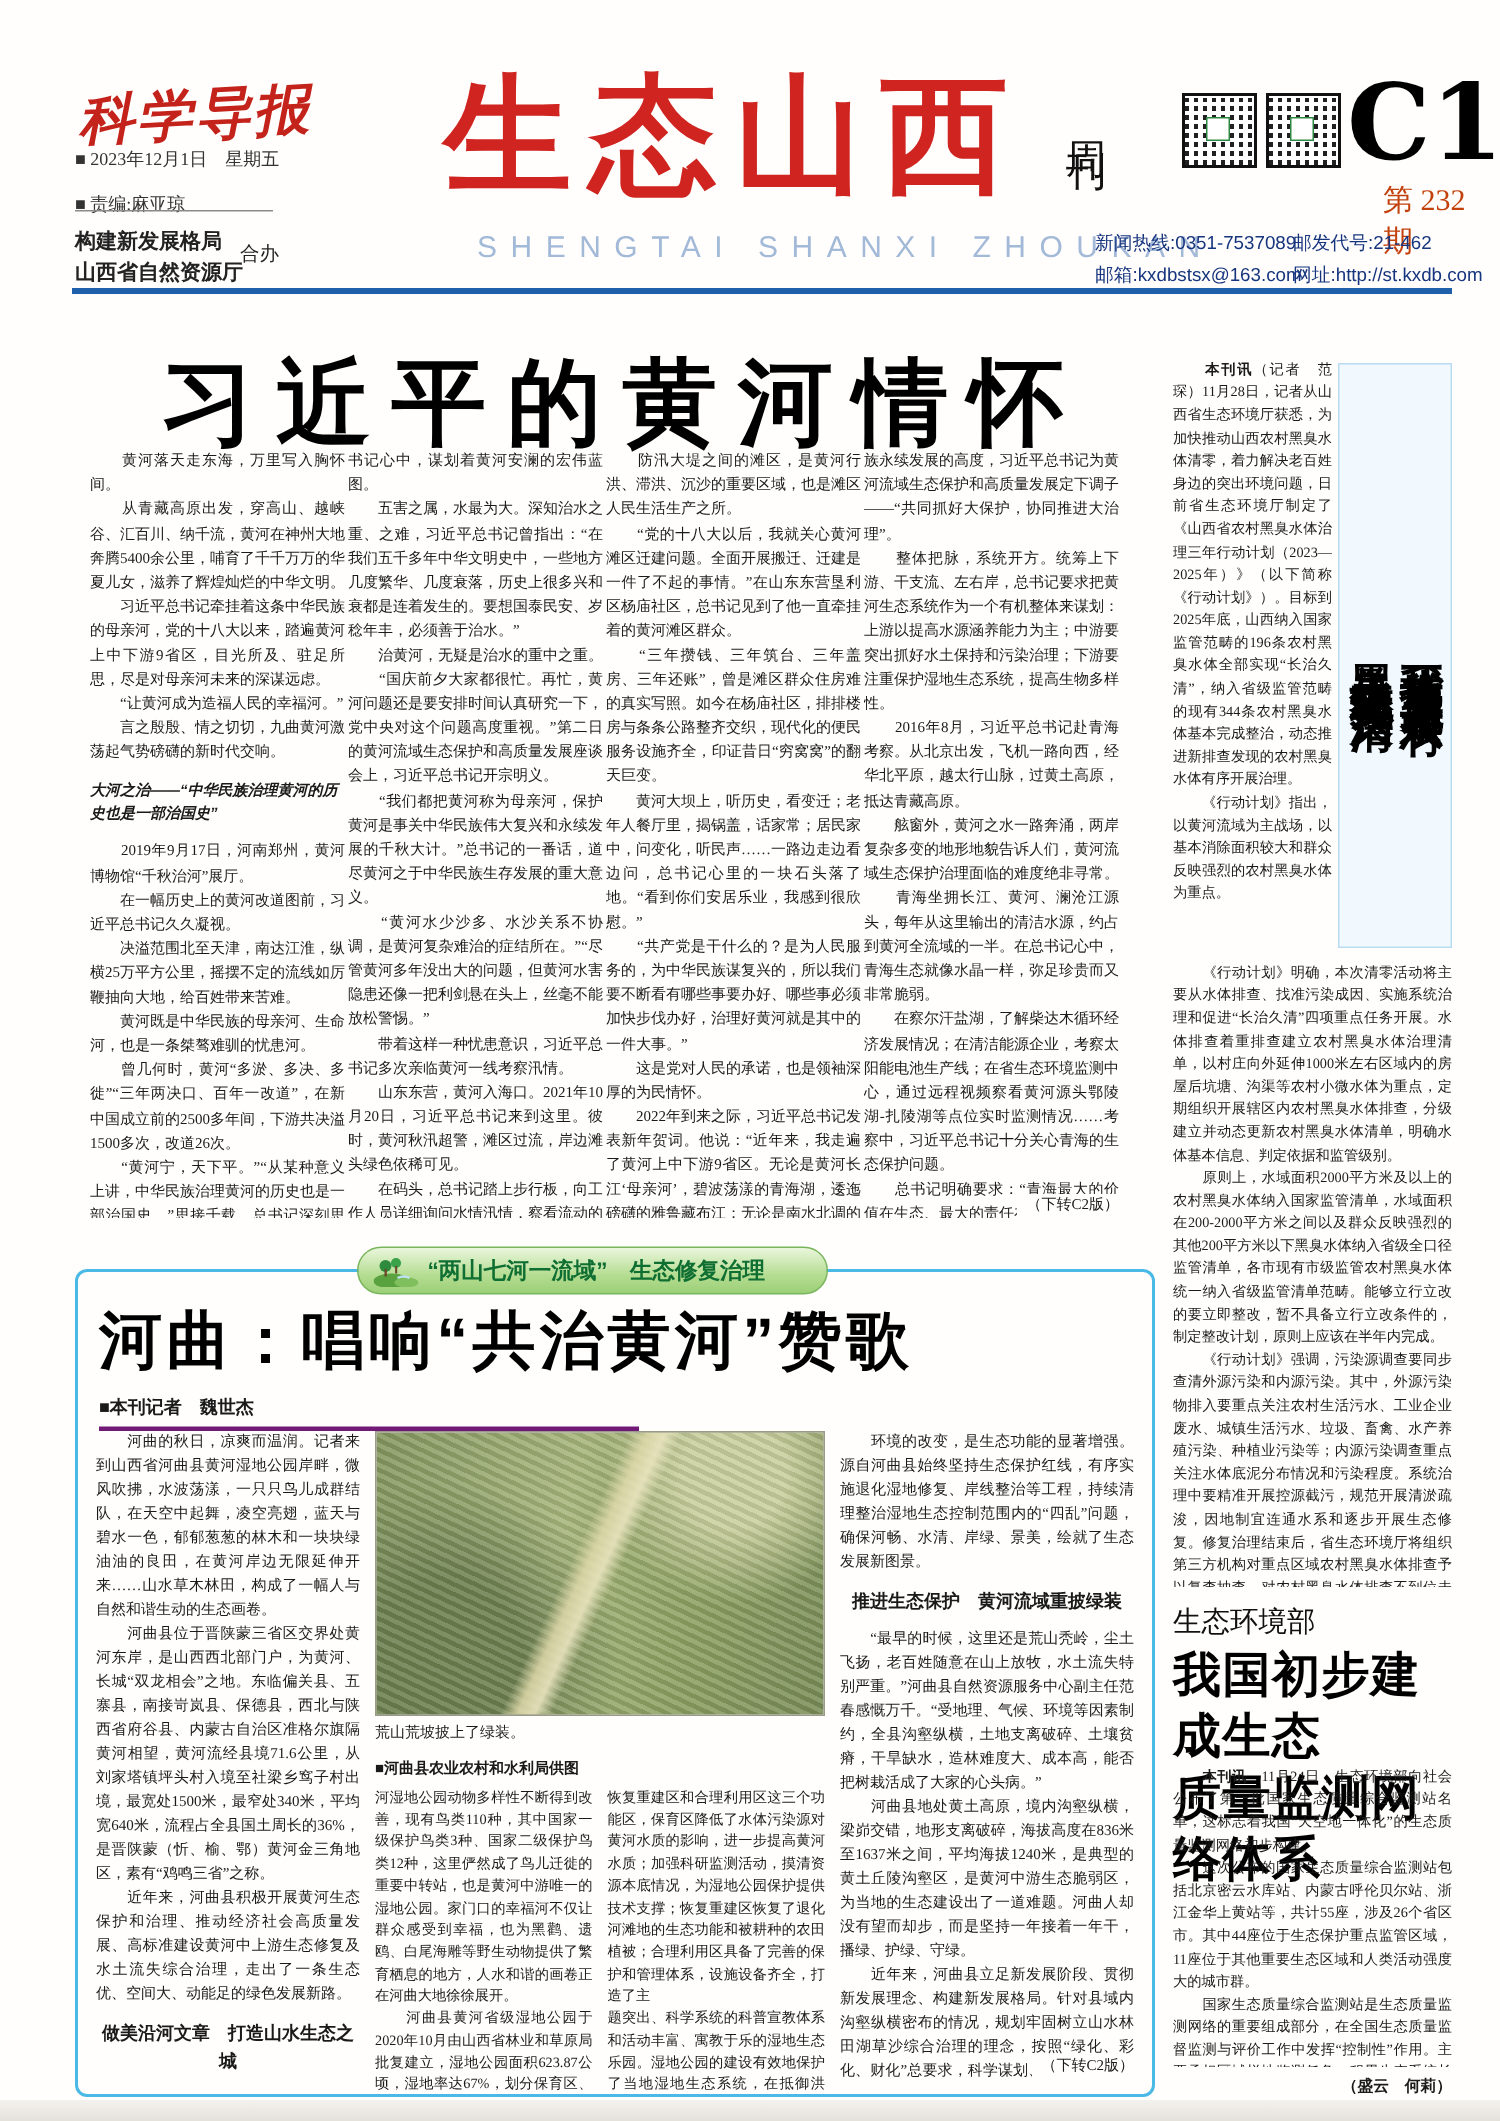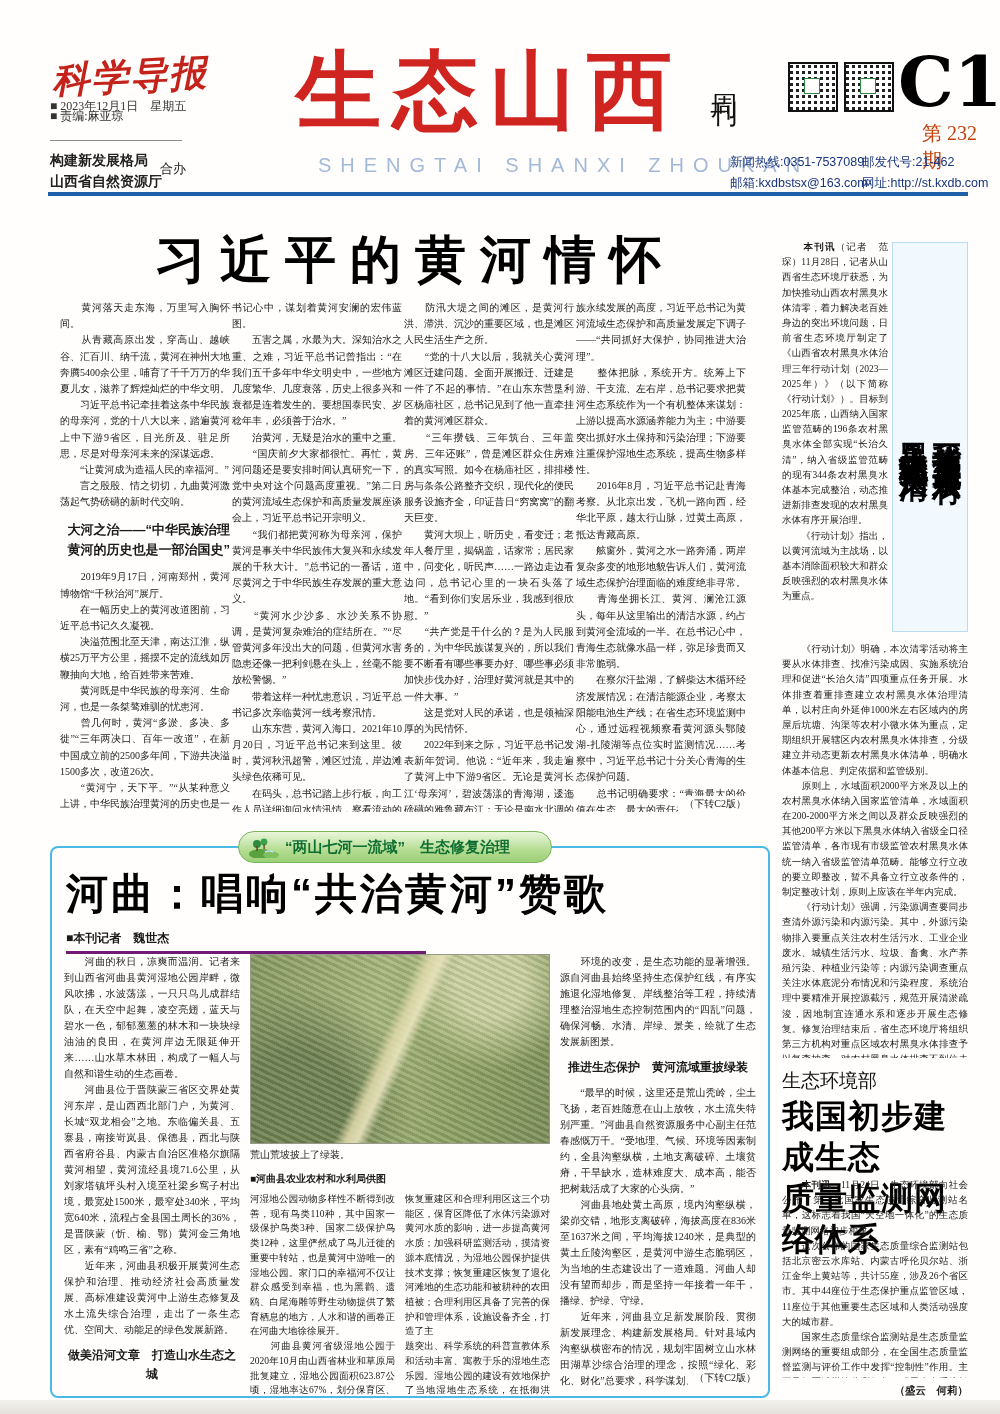--- a/index.html
+++ b/index.html
@@ -22,27 +22,27 @@
       repeating-linear-gradient(0deg,#111 0 3px,#fff 3px 6px),
       repeating-linear-gradient(90deg,#111 0 3px,#fff 3px 6px);
       background-blend-mode:screen;border:2px solid #111;}
   .qr .dot{position:absolute;left:14px;top:14px;width:14px;height:14px;background:#fff;border:1px solid #2d8a43;
       color:#2d8a43;font-size:6px;line-height:6px;text-align:center;overflow:hidden;}
   .pagecode{left:898px;top:40px;font-size:70px;font-weight:900;font-family:"DejaVu Serif","Liberation Serif",serif;color:#000;}
   .issue{left:890px;top:120px;font-size:20px;color:#c2410c;margin-left:32px;}
   .contact{top:152px;font-size:12.5px;color:#17357e;line-height:1.7;font-family:"Liberation Sans","DejaVu Sans",sans-serif;}
   .bluerule{left:48px;top:192px;width:920px;height:4px;background:#2060ab;}
   
-  .leadhead{left:60px;top:226px;width:710px;text-align:center;font-size:51px;font-weight:900;
+  .leadhead{left:60px;top:226px;width:710px;text-align:center;font-size:63px;font-weight:900;
             letter-spacing:14px;color:#000;font-family:"Liberation Sans","DejaVu Sans",sans-serif;white-space:nowrap;}
   .leadcols{left:60px;top:300px;width:710px;height:512px;display:flex;gap:2px;}
   .col{width:170px;height:512px;overflow:hidden;font-size:10px;line-height:1.62;text-align:justify;}
   .flow{white-space:pre-line;margin:0;}
-  .subhead{font-weight:bold;font-size:13px;text-align:right;margin:10px 0;line-height:1.5;
-           font-family:"Liberation Sans","DejaVu Sans",sans-serif;}
+  .subhead{font-weight:bold;font-size:10px;text-align:left;margin:10px 0;line-height:1.5;
+           font-family:"Liberation Sans","DejaVu Sans",sans-serif;font-style:italic;}
   .jump{position:absolute;right:0;bottom:0;background:#fffefc;font-size:10px;padding-left:6px;}
   
   .sb-introwrap{left:782px;top:240px;width:186px;height:392px;}
   .sb-intro{width:106px;height:392px;overflow:hidden;font-size:9.5px;line-height:1.6;text-align:justify;white-space:pre-line;}
   .sb-vbox{position:absolute;right:0;top:2px;width:74px;height:388px;background:#f1f9fe;border:1px solid #b9dcf2;
            display:flex;align-items:center;justify-content:center;}
   .sb-vtext{writing-mode:vertical-rl;font-size:29px;font-weight:900;letter-spacing:3px;line-height:1.15;
             font-family:"Liberation Sans","DejaVu Sans",sans-serif;white-space:pre-line;color:#000;}
   .sb-body{left:782px;top:642px;width:186px;height:416px;overflow:hidden;font-size:9.5px;line-height:1.6;
            text-align:justify;white-space:pre-line;}
@@ -81,21 +81,21 @@
   .fsub{font-weight:bold;font-size:12px;margin:8px 0;text-align:center;font-family:"Liberation Sans","DejaVu Sans",sans-serif;}
   .pageedge{left:0;top:1400px;width:1000px;height:14px;background:linear-gradient(180deg,#f4f2ee,#e4e1db);}
 </style>
 </head>
 <body>
 
 <div id="page">
 
   <div class="abs brand">科学导报</div>
   <div class="abs metaline" style="top:98px;">■ 2023年12月1日　星期五</div>
-  <div class="abs metaline" style="top:108px;">■ 责编:麻亚琼</div>
+  <div class="abs metaline" style="top:128px;">■ 责编:麻亚琼</div>
   <div class="abs metarule"></div>
   <div class="abs orgs">
     <div>构建新发展格局</div>
     <div>山西省自然资源厅</div>
   </div>
   <div class="abs cohost">合办</div>
 
   <div class="abs mtitle">生态山西</div>
   <div class="abs weekly">周刊</div>
   <div class="abs pinyin">SHENGTAI SHANXI ZHOUKAN</div>

